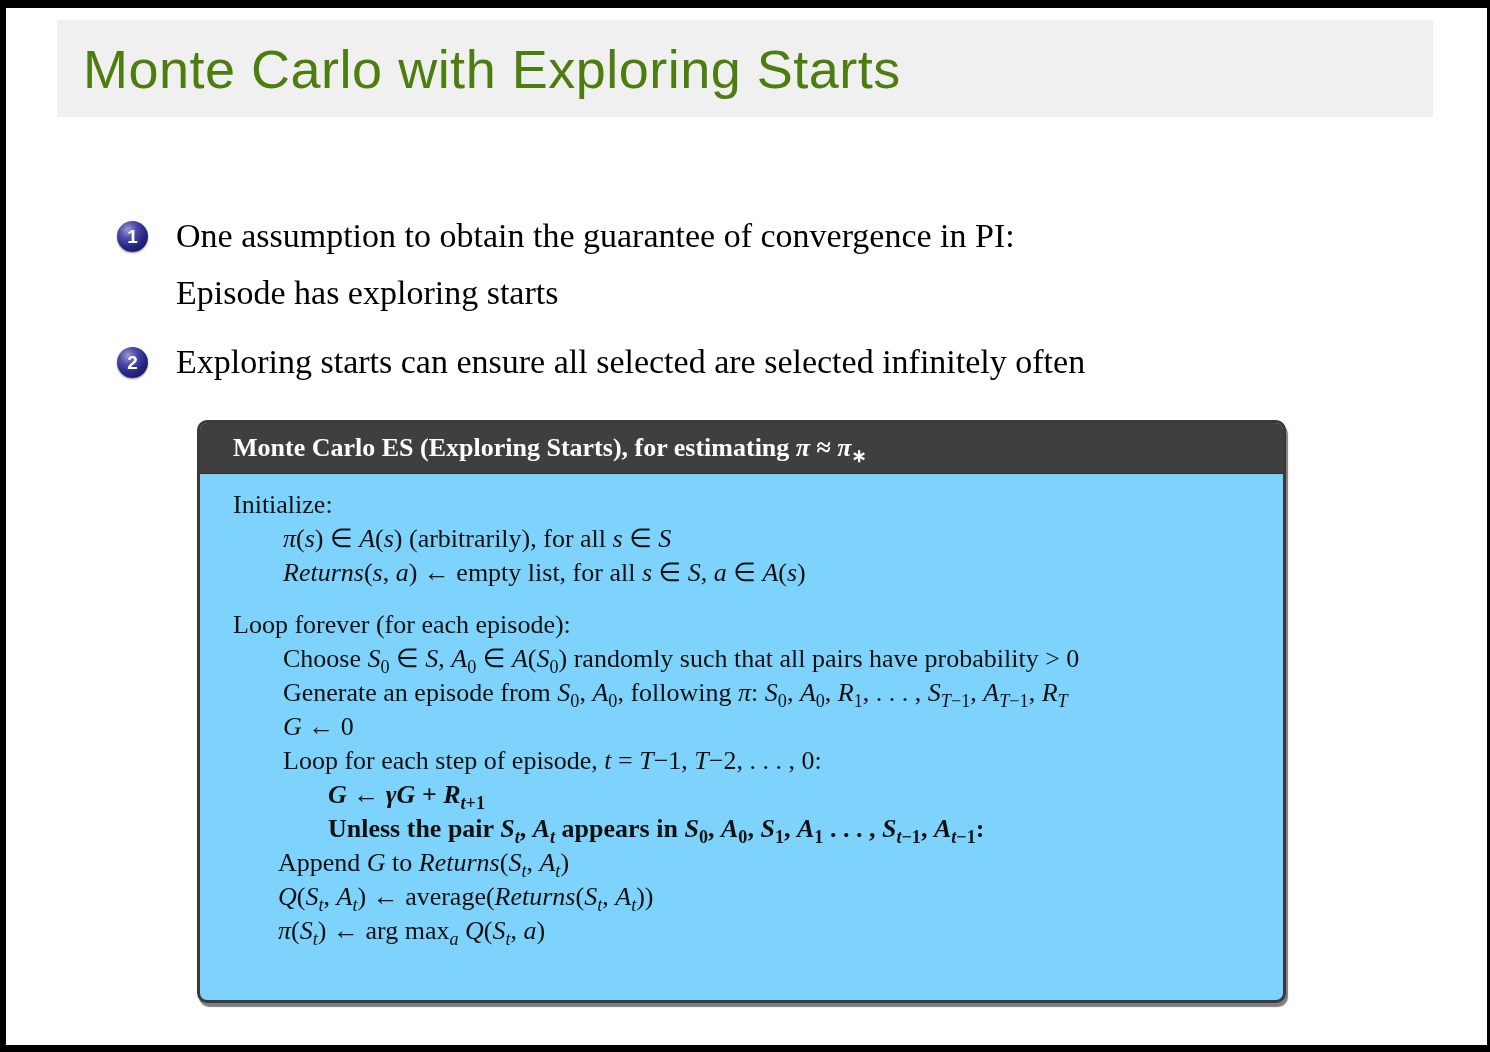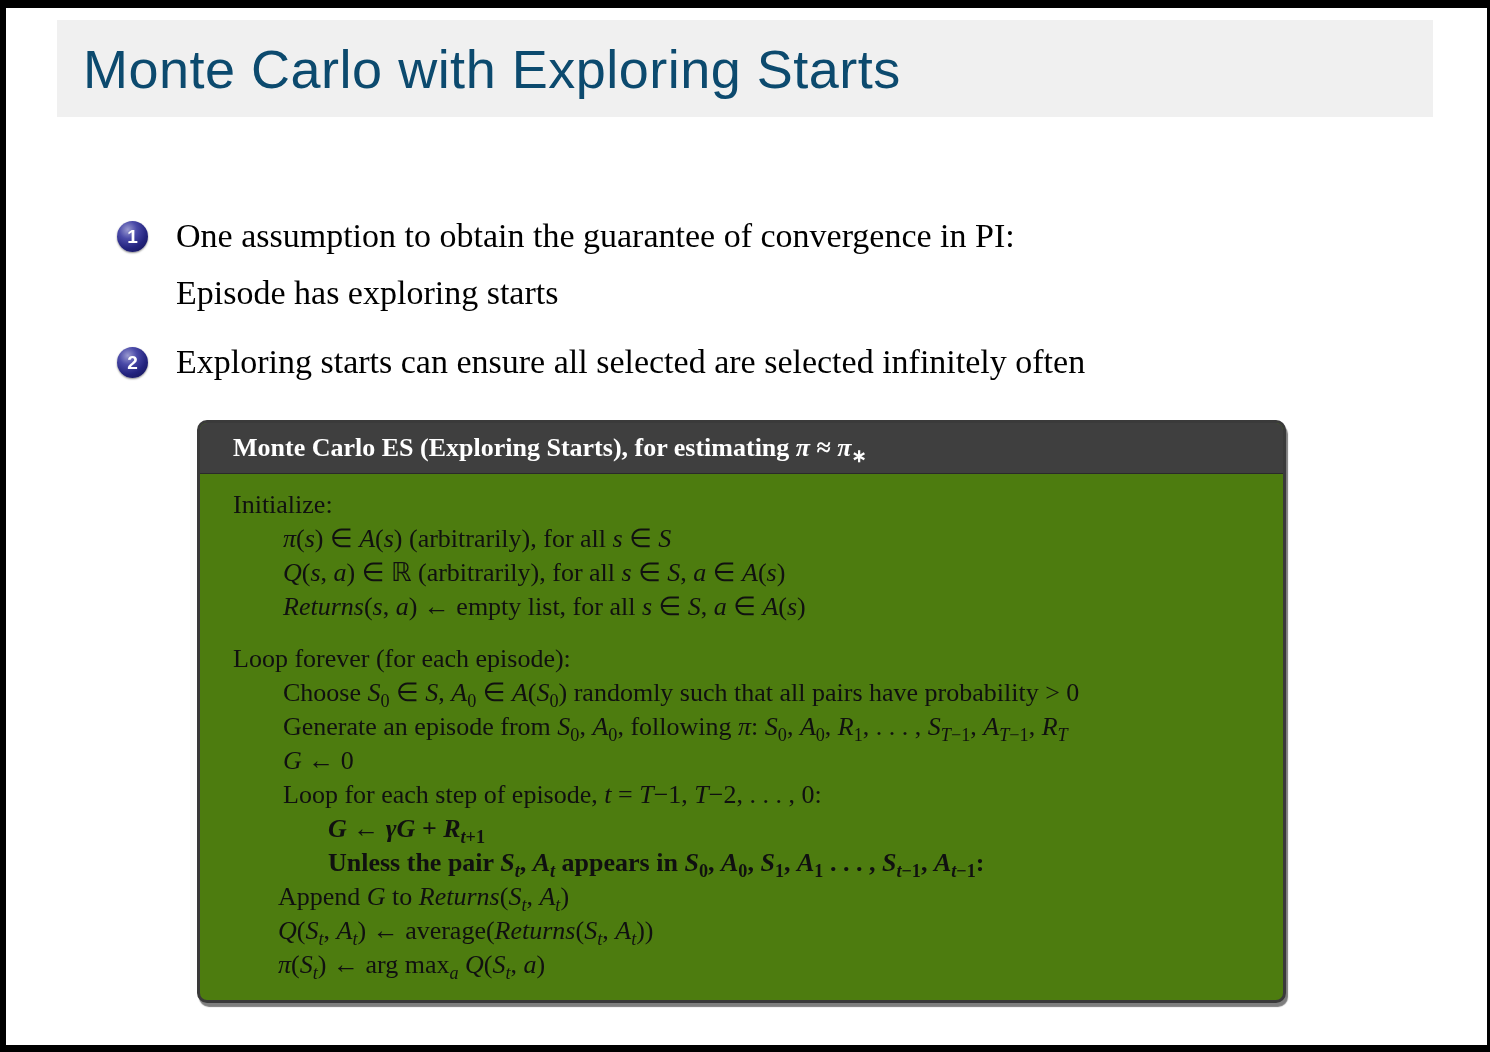--- a/index.html
+++ b/index.html
@@ -18,21 +18,21 @@
   
   .titlebar {
     position:absolute;
     left:51px; top:12px; width:1376px; height:97px;
     background:#f0f0f0;
     display:flex; align-items:center;
   }
   .titlebar h1 {
     margin:0 0 0 26px;
     font-size:54px; font-weight:normal;
-    color:#0c4a6e; letter-spacing:0.5px;
+    color:#4d7c0f; letter-spacing:0.5px;
   }
   
   .content {
     position:absolute; left:111px; top:199px; right:50px;
   }
   .bullet {
     display:flex; align-items:flex-start;
     margin-bottom:12px;
   }
   .badge {
@@ -46,21 +46,21 @@
   }
   .bullet-text {
     font-size:34px; line-height:57px; color:#000000;font-family:Liberation Serif, serif;
   }
   
   .algo {
     position:absolute;
     left:191px; top:412px; width:1089px; height:583px;
     border:3px solid #3a3a3a;
     border-radius:10px;
-    background:#4d7c0f;
+    background:#7dd3fc;
     box-shadow:2px 4px 1px rgba(20,20,20,0.55);
     box-sizing:border-box;
     overflow:hidden;
   }
   .algo-header {
     height:50px;
     background:#3f3f3f;
     color:#ffffff;
     display:flex; align-items:center;
     font-family:"Liberation Serif", serif;
@@ -107,21 +107,20 @@
       </div>
     </div>
 
   <div class="algo">
     <div class="algo-header">
       <span>Monte Carlo ES (Exploring Starts), for estimating <i>π</i> ≈ <i>π</i><sub>∗</sub></span>
     </div>
     <div class="algo-body" id="algo-body">
         <div class="algo-line ind0">Initialize:</div>
         <div class="algo-line ind1"><i>π</i>(<i>s</i>) ∈ <i>A</i>(<i>s</i>) (arbitrarily), for all <i>s</i> ∈ <i>S</i></div>
-        <div class="algo-line ind1"><i>Q</i>(<i>s</i>, <i>a</i>) ∈ ℝ (arbitrarily), for all <i>s</i> ∈ <i>S</i>, <i>a</i> ∈ <i>A</i>(<i>s</i>)</div>
         <div class="algo-line ind1"><i>Returns</i>(<i>s</i>, <i>a</i>) ← empty list, for all <i>s</i> ∈ <i>S</i>, <i>a</i> ∈ <i>A</i>(<i>s</i>)</div>
         <div class="algo-line ind0 gap">Loop forever (for each episode):</div>
         <div class="algo-line ind1">Choose <i>S</i><sub>0</sub> ∈ <i>S</i>, <i>A</i><sub>0</sub> ∈ <i>A</i>(<i>S</i><sub>0</sub>) randomly such that all pairs have probability &gt; 0</div>
         <div class="algo-line ind1">Generate an episode from <i>S</i><sub>0</sub>, <i>A</i><sub>0</sub>, following <i>π</i>: <i>S</i><sub>0</sub>, <i>A</i><sub>0</sub>, <i>R</i><sub>1</sub>, . . . , <i>S</i><sub><i>T</i>−1</sub>, <i>A</i><sub><i>T</i>−1</sub>, <i>R</i><sub><i>T</i></sub></div>
         <div class="algo-line ind1"><i>G</i> ← 0</div>
         <div class="algo-line ind1">Loop for each step of episode, <i>t</i> = <i>T</i>−1, <i>T</i>−2, . . . , 0:</div>
         <div class="algo-line ind2"><i>G</i> ← <i>γG</i> + <i>R</i><sub><i>t</i>+1</sub></div>
         <div class="algo-line ind2">Unless the pair <i>S</i><sub><i>t</i></sub>, <i>A</i><sub><i>t</i></sub> appears in <i>S</i><sub>0</sub>, <i>A</i><sub>0</sub>, <i>S</i><sub>1</sub>, <i>A</i><sub>1</sub> . . . , <i>S</i><sub><i>t</i>−1</sub>, <i>A</i><sub><i>t</i>−1</sub>:</div>
         <div class="algo-line ind3">Append <i>G</i> to <i>Returns</i>(<i>S</i><sub><i>t</i></sub>, <i>A</i><sub><i>t</i></sub>)</div>
         <div class="algo-line ind3"><i>Q</i>(<i>S</i><sub><i>t</i></sub>, <i>A</i><sub><i>t</i></sub>) ← average(<i>Returns</i>(<i>S</i><sub><i>t</i></sub>, <i>A</i><sub><i>t</i></sub>))</div>

